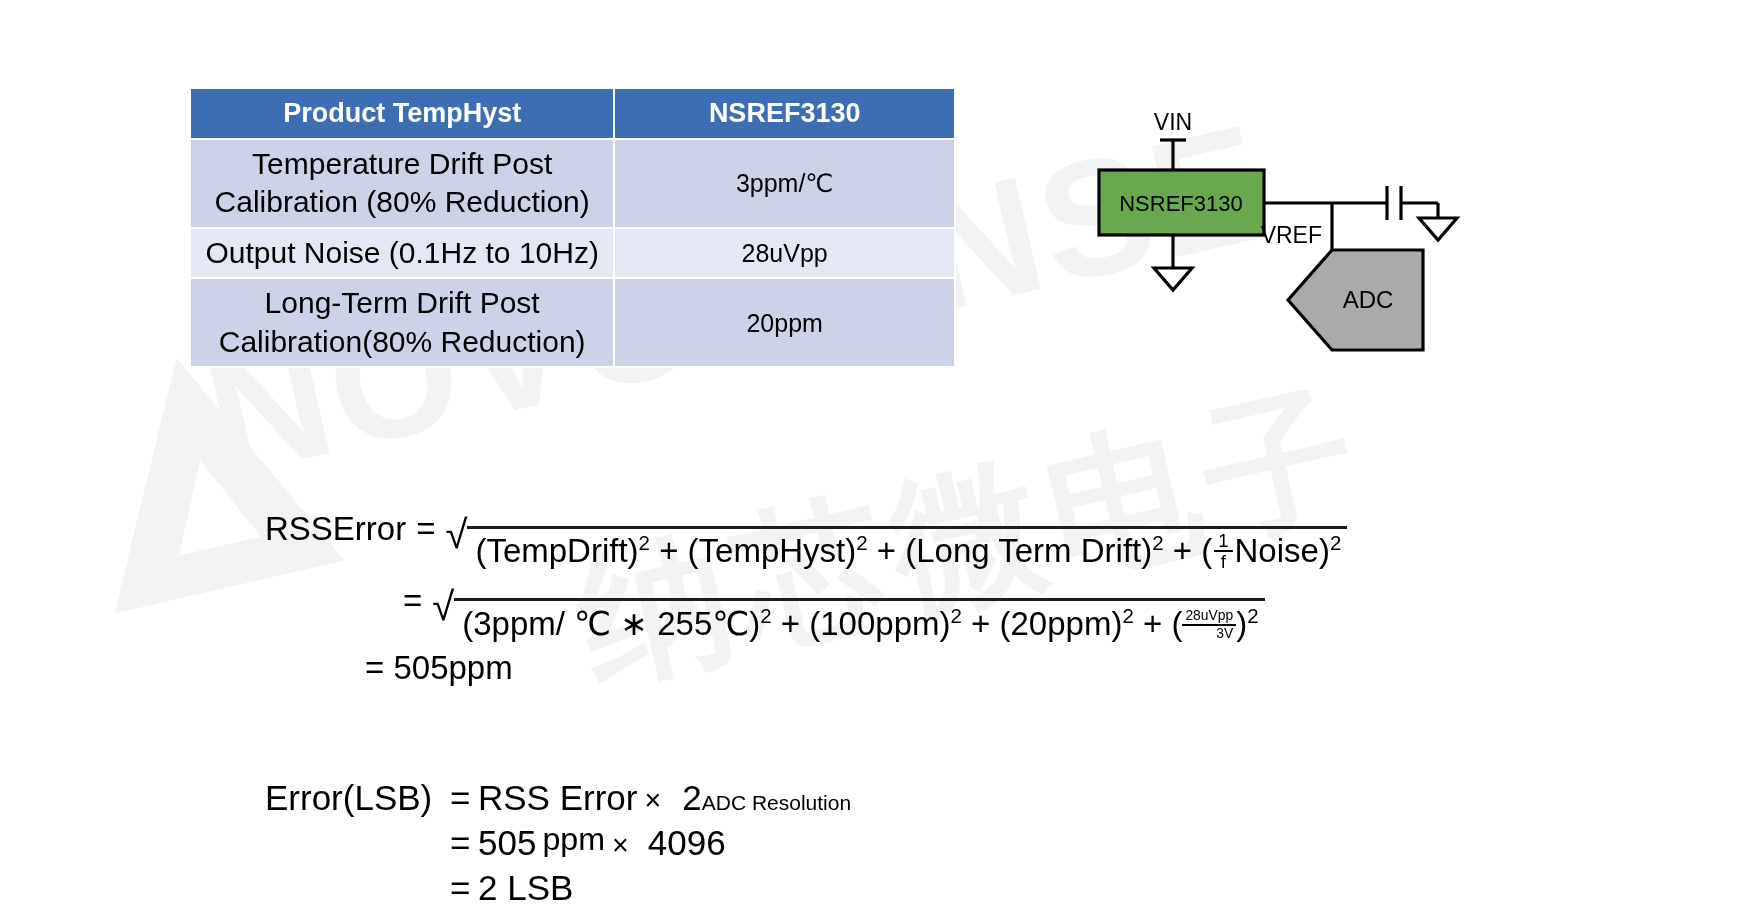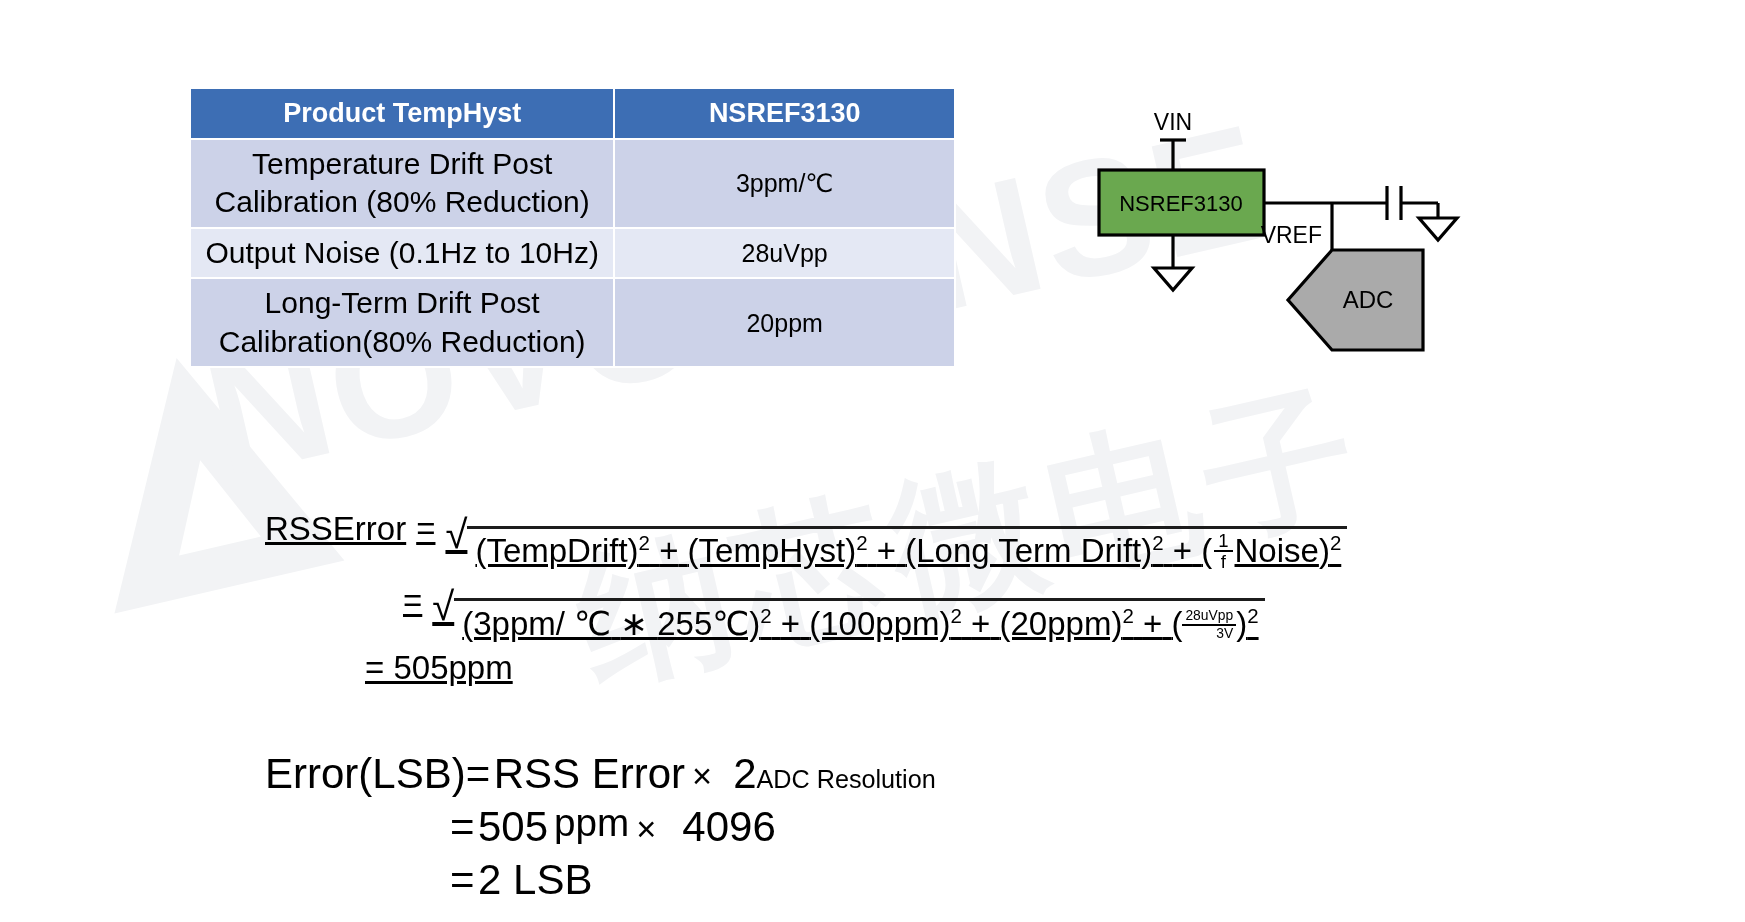--- a/index.html
+++ b/index.html
@@ -77,22 +77,22 @@
 
   
   #circuit{position:absolute;left:1090px;top:110px;width:420px;height:290px;z-index:2;}
   #circuit svg{display:block;}
   .ckt-line{stroke:#000;stroke-width:3.2;fill:none;}
   .ckt-label{font-family:"Liberation Sans",sans-serif;font-size:23px;fill:#000;}
   .ckt-chip-label{font-family:"Liberation Sans",sans-serif;font-size:22px;fill:#000;}
   .ckt-adc-label{font-family:"Liberation Sans",sans-serif;font-size:24px;fill:#000;}
 
   
-  #formula-rss{position:absolute;left:265px;top:510px;z-index:2;font-size:33px;text-decoration:underline;}
-  #formula-lsb{position:absolute;left:265px;top:750px;z-index:2;font-size:42px;}
+  #formula-rss{position:absolute;left:265px;top:510px;z-index:2;font-size:33px;}
+  #formula-lsb{position:absolute;left:265px;top:778px;z-index:2;font-size:35px;}
 
   .frow{display:flex;align-items:flex-start;}
   .lhs{white-space:nowrap;}
   .eq{margin:0 10px;}
 
   .radical{display:inline-flex;align-items:stretch;}
   .radical-sign{
     font-size:40px;line-height:1;position:relative;top:4px;margin-right:0px;
   }
   .radicand{
@@ -245,21 +245,21 @@
     <span style="margin-left:14px;">2</span>
       <span class="sup-text">ADC Resolution</span>
   </div>
 
   <div class="lsb-line">
     <span class="lsb-lead"></span>
     <span class="lsb-eq">=</span>
     <span>505</span>
       <span class="ppm-raise" style="margin-left:6px;">ppm</span>
       <span class="times">×</span>
-    <span style="margin-left:19px;">4096</span>
+    <span style="margin-left:12px;">4096</span>
   </div>
 
   <div class="lsb-line">
     <span class="lsb-lead"></span>
     <span class="lsb-eq">=</span>
     <span>2 LSB</span>
   </div>
 </div>
 
 </body></html>

